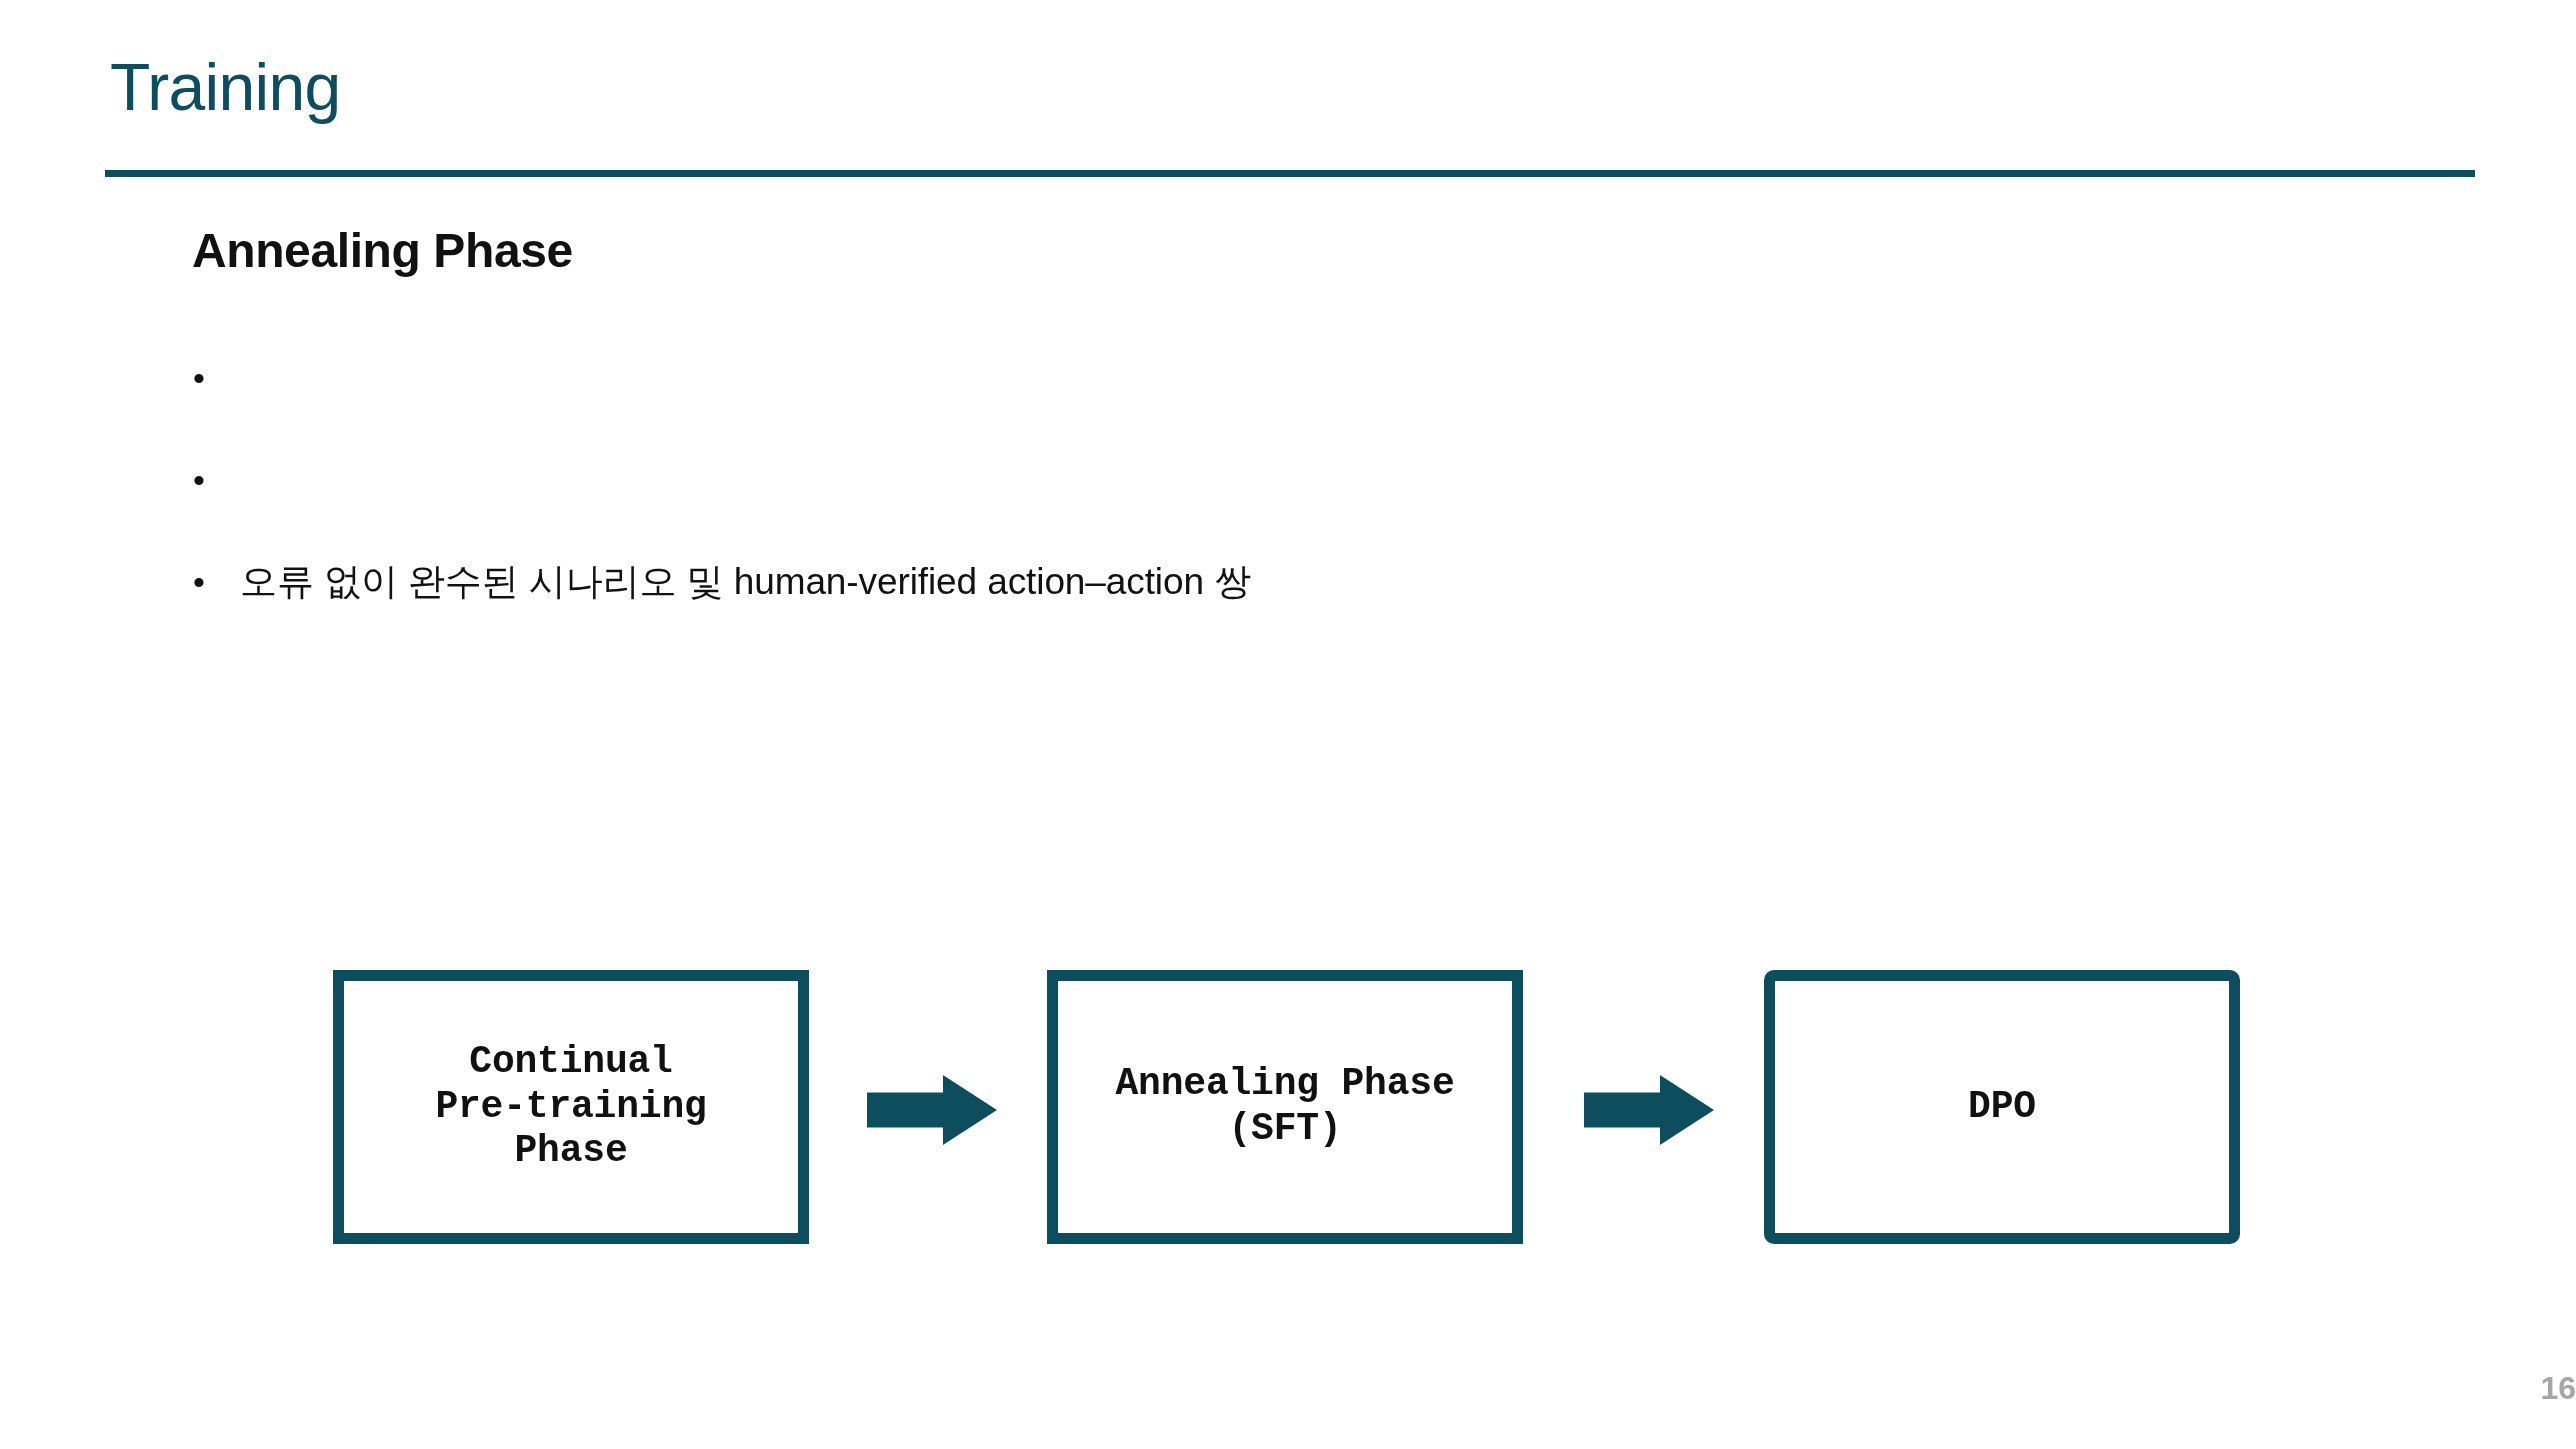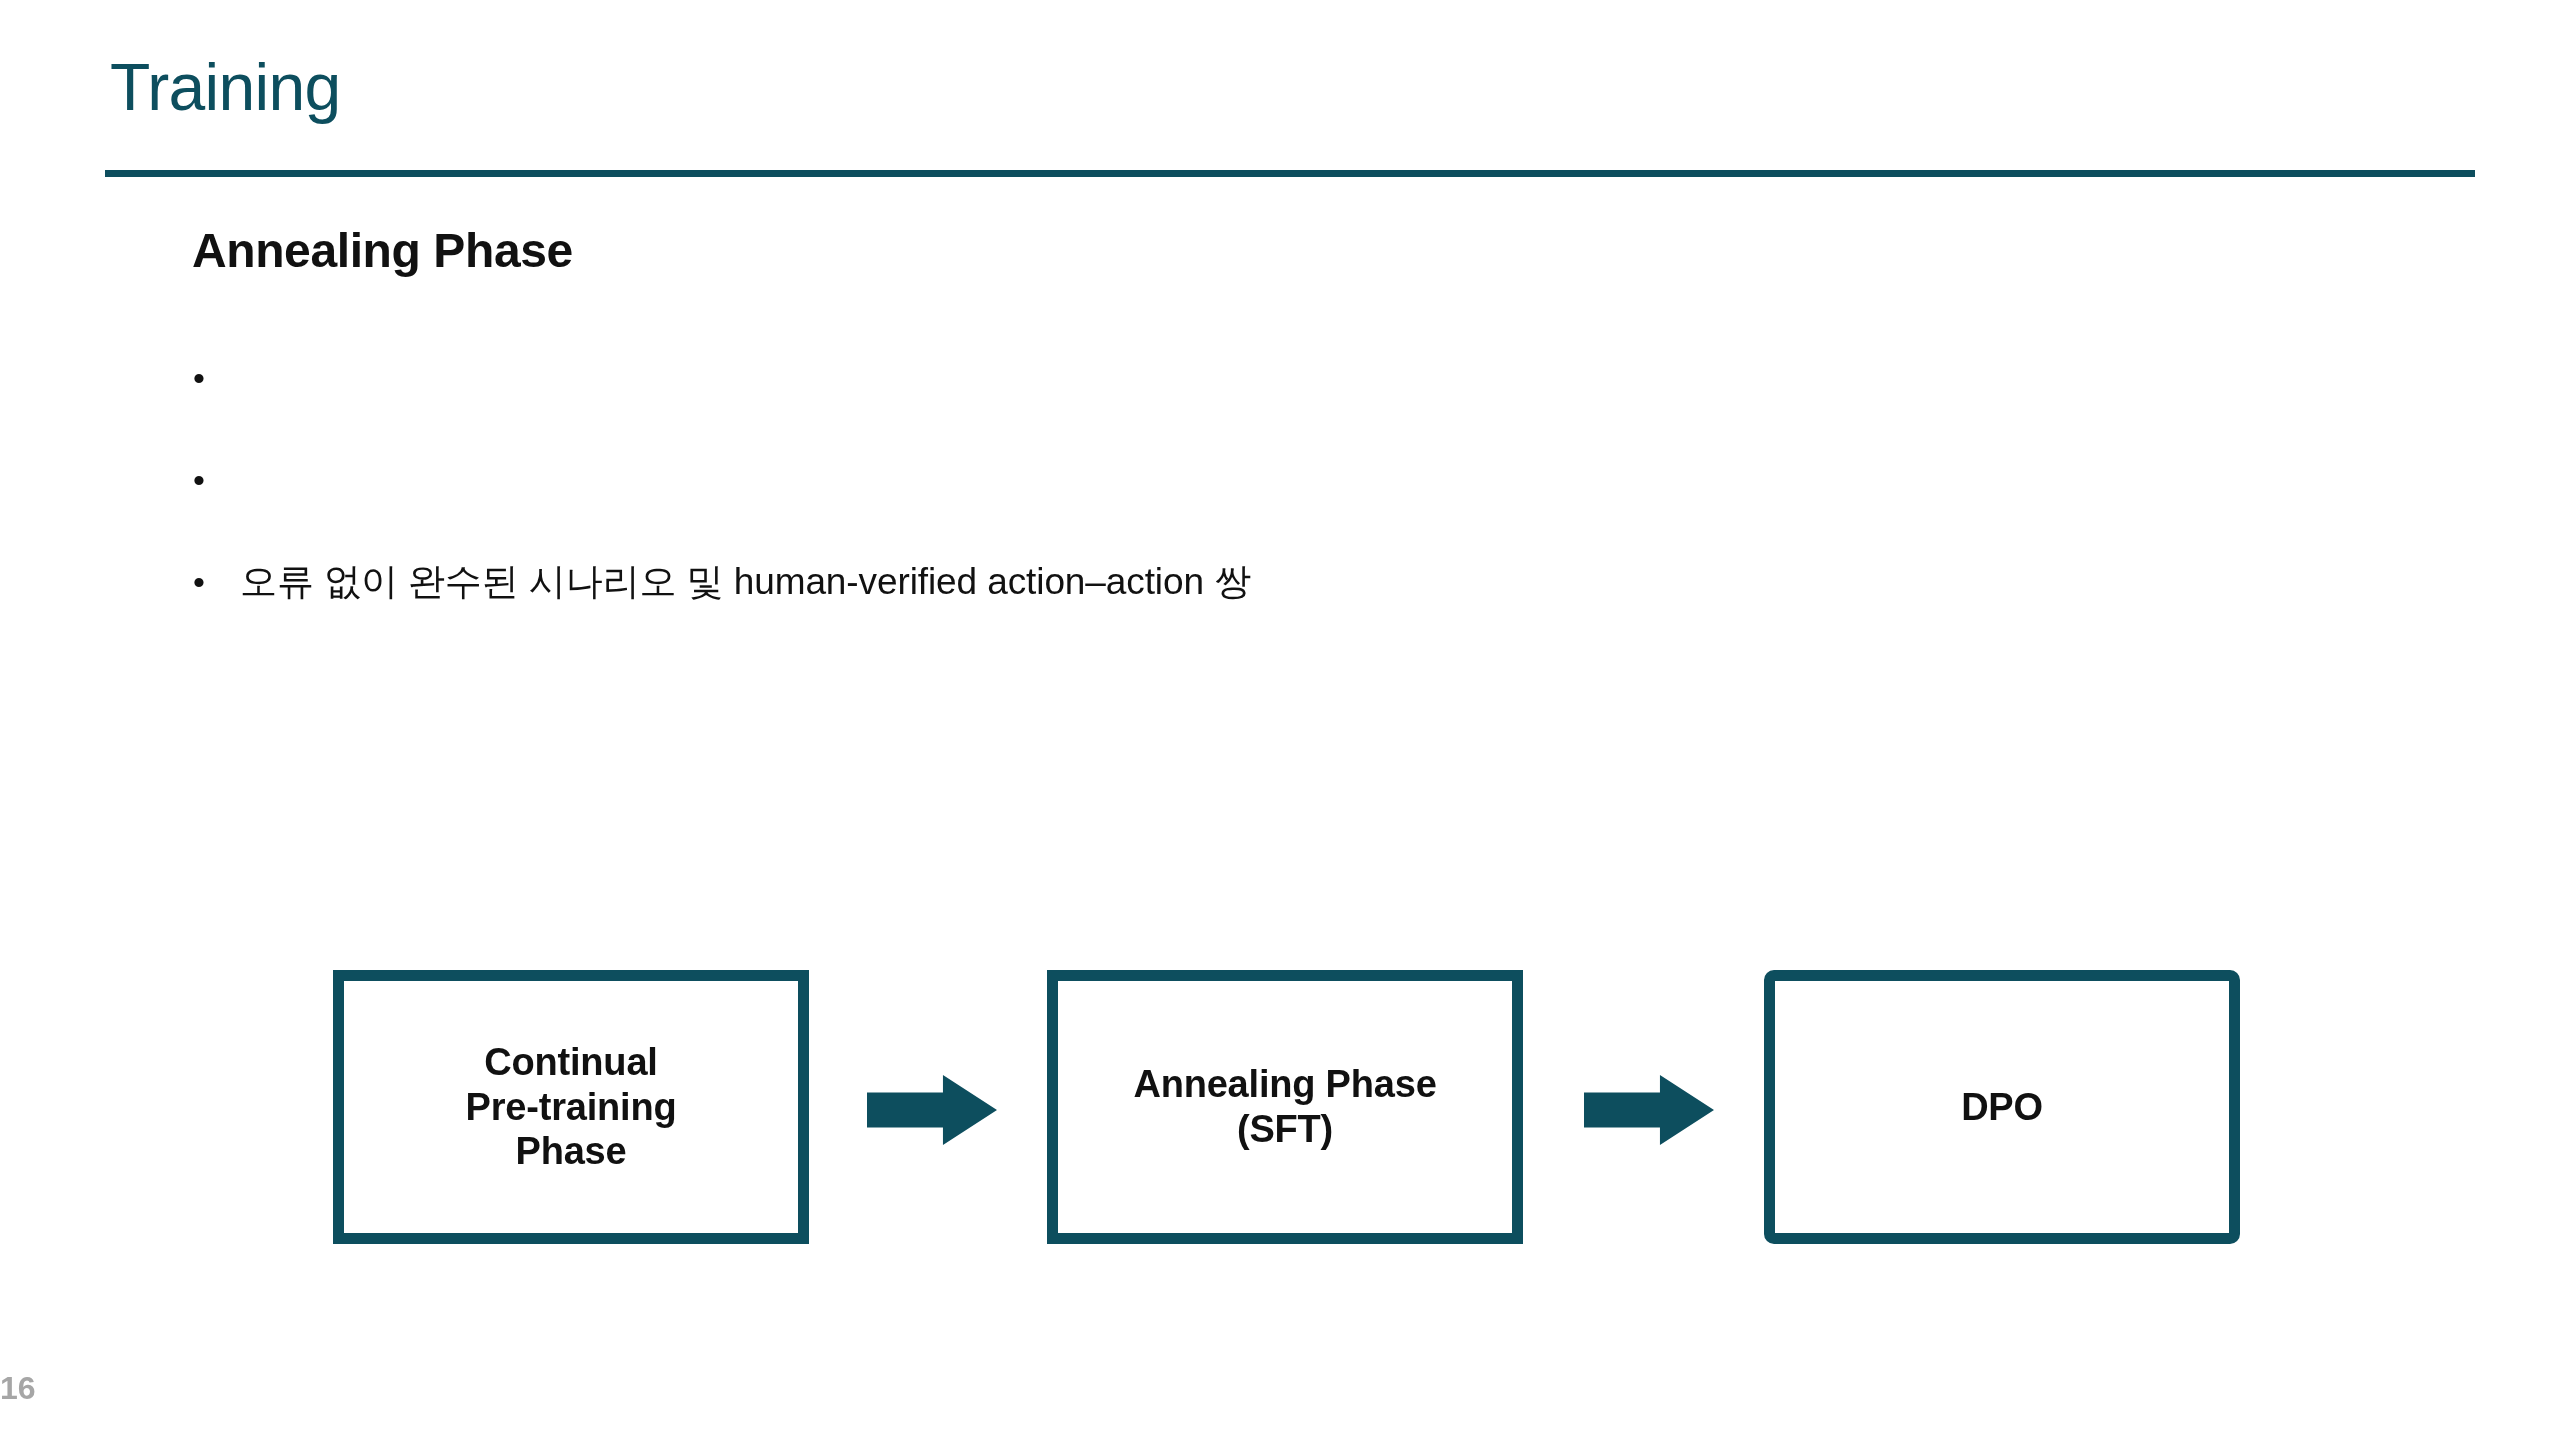--- a/index.html
+++ b/index.html
@@ -88,20 +88,21 @@
     letter-spacing: -0.1px;
   }
 
   
   .flow {
     position: absolute;
     left: 333px;
     top: 970px;
     width: 1932px;
     height: 293px;
+    font-family: Liberation Mono, monospace;
   }
 
   .flow-box {
     position: absolute;
     top: 0;
     height: 274px;
     border: 11.7px solid #0D4E5E;
     background: #ffffff;
     box-sizing: border-box;
     display: flex;
@@ -132,21 +133,21 @@
 
   #flow-arrow-0 { left: 534px; }
   #flow-arrow-1 { left: 1251px; }
 
   
   .page-number {
     position: absolute;
     left: 0;
     right: 0;
     top: 1370px;
-    text-align: left;
+    text-align: right;
     font-size: 32px;
     font-weight: bold;
     color: #a6a6a6;
   }
 </style>
 </head>
 <body>
 
 <div class="slide">
 

